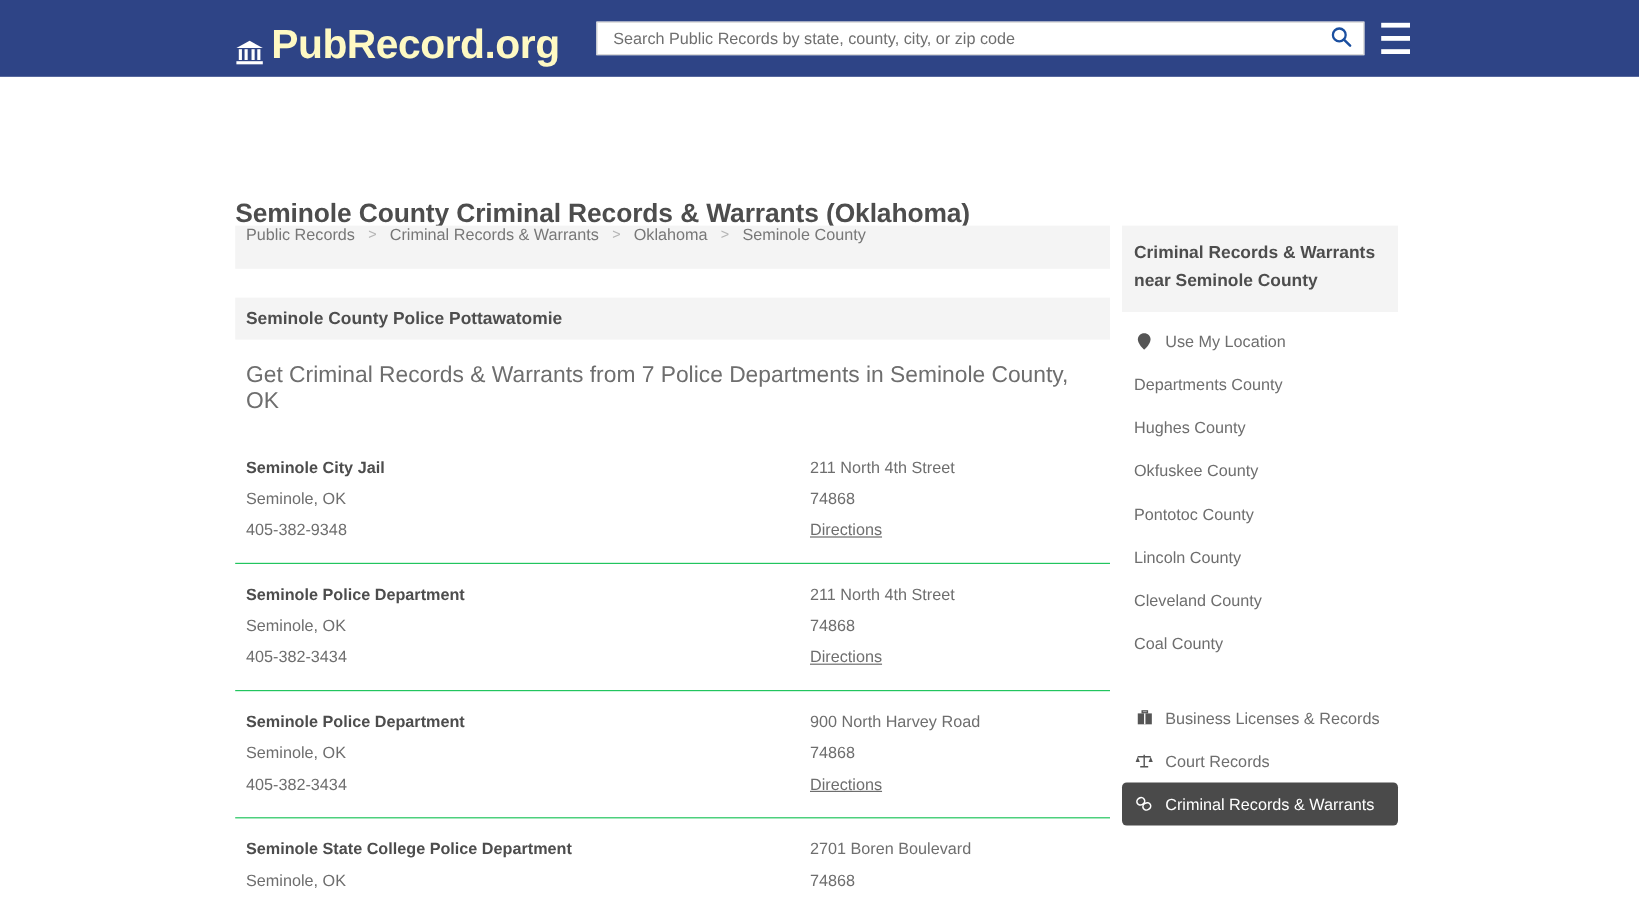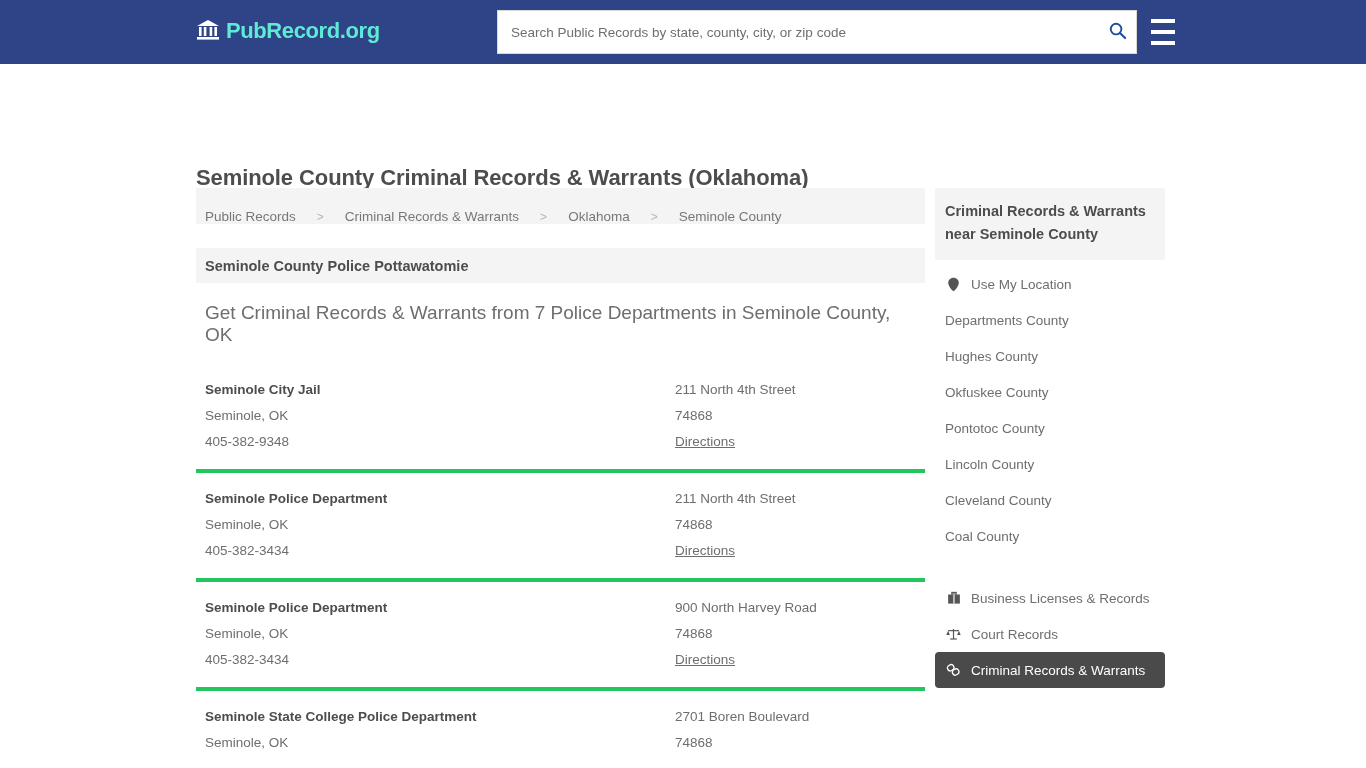--- a/index.html
+++ b/index.html
@@ -13,34 +13,34 @@
 
   
   .site-header {
     width: 1366px; height: 64px;
     background: #2e4486;
     display: flex; align-items: center;
     position: relative;
   }
   .logo {
     position: absolute; left: 196px; top: 18px;
-    display: flex; align-items: flex-start; gap: 6px;
-    color: #5eead4;
-    font-size: 22px; font-weight: bold;
+    display: flex; align-items: center; gap: 6px;
+    color: #fef9c3;
+    font-size: 34px; font-weight: bold;
     letter-spacing: -0.4px;
     white-space: nowrap;
   }
   .logo-icon { display: block; width: 24px; height: 24px; }
   .search-wrap {
     position: absolute; left: 497px; top: 17px;
     width: 640px; height: 30px;
     display: flex; align-items: center;
   }
   .search-field {
-    width: 640px; height: 44px;
+    width: 640px; height: 28px;
     background: #ffffff;
     border: 1px solid #d8d8d8;
     display: flex; align-items: center;
     padding: 0 8px 0 11px;
   }
   .search-input {
     flex: 1 1 auto;
     border: 0; outline: 0;
     font-family: "Liberation Sans", sans-serif;
     font-size: 13.5px;
@@ -76,25 +76,25 @@
     font-size: 22px; font-weight: bold; color: #4d4d4d;
     white-space: nowrap; letter-spacing: -0.1px;
   }
   .content-col {
     position: absolute; left: 196px; top: 124px;
     width: 729px;
   }
   .breadcrumb {
     background: #f4f4f4;
     height: 36px;
-    display: flex; align-items: flex-end;
+    display: flex; align-items: flex-start;
     padding: 0 9px;
     font-size: 13.5px;
     color: #777777;
-    gap: 13px;
+    gap: 3px;
   }
   .breadcrumb a {
     color: #777777; text-decoration: none;
   }
   .crumb-sep { color: #b5b5b5; padding: 0 8px; font-size: 12px; }
 
   .lead {
     padding: 16px 9px 0 9px;
     font-size: 13.5px;
     line-height: 20px;
@@ -112,21 +112,21 @@
   }
   .section-sub {
     padding: 19px 9px 0 9px;
     font-size: 19px; color: #6e6e6e;
   }
 
   .listings { margin-top: 18px; }
   .listing {
     display: flex;
     padding: 13px 9px 14px 9px;
-    border-top: 4px solid #22c55e;
+    border-top: 1px solid #22c55e;
   }
   .listing:first-child { border-top: 0; }
   .listing-left { width: 470px; }
   .listing-right { flex: 1 1 auto; }
   .lst-name {
     font-size: 13.5px; font-weight: bold; color: #4d4d4d;
     line-height: 26px;
   }
   .lst-line {
     font-size: 13.5px; color: #6e6e6e; line-height: 26px;

